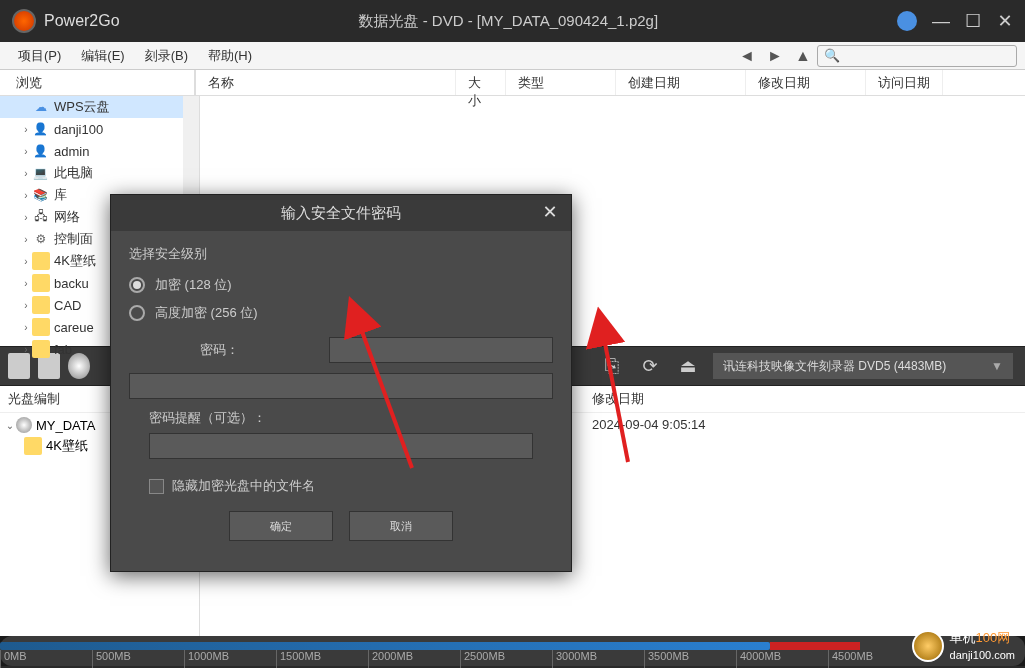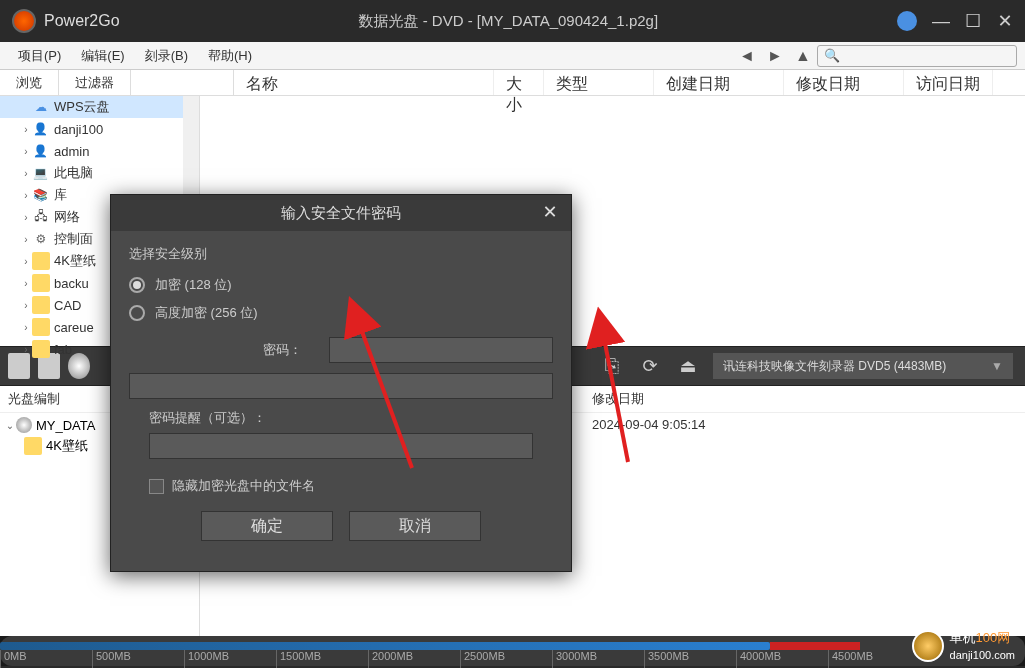--- a/index.html
+++ b/index.html
@@ -14,24 +14,24 @@
     .win-btn { width: 16px; height: 16px; color: #ccc; cursor: pointer; font-size: 18px; display: flex; align-items: center; justify-content: center; }
     
     .menubar { height: 28px; background: #f5f5f5; display: flex; align-items: center; padding: 0 8px; border-bottom: 1px solid #ccc; }
     .menu-item { padding: 2px 10px; font-size: 13px; color: #333; cursor: pointer; }
     .menu-spacer { flex: 1; }
     .toolbar-icon { width: 20px; height: 20px; margin: 0 4px; cursor: pointer; display: flex; align-items: center; justify-content: center; color: #555; }
     .search-box { width: 200px; height: 22px; border: 1px solid #aaa; border-radius: 3px; display: flex; align-items: center; padding: 0 6px; }
     .search-icon { color: #666; font-size: 13px; }
     
     .tabs-row { height: 26px; background: #fff; border-bottom: 1px solid #ddd; display: flex; }
-    .left-tabs { width: 234px; display: flex; border-right: 1px solid #ddd; }
+    .left-tabs { width: 196px; display: flex; border-right: 1px solid #ddd; flex-direction: column; }
     .tab { padding: 4px 16px; font-size: 13px; color: #333; border-right: 1px solid #ddd; cursor: pointer; }
     .right-cols { flex: 1; display: flex; }
-    .col-hdr { padding: 4px 12px; font-size: 16px; color: #333; border-right: 1px solid #eee; }
+    .col-hdr { padding: 4px 12px; font-size: 13px; color: #333; border-right: 1px solid #eee; }
     
     .main-area { display: flex; height: 250px; background: #fff; }
     .tree-panel { width: 200px; border-right: 1px solid #ddd; position: relative; }
     .tree-scroll { position: absolute; right: 0; top: 0; width: 16px; height: 100%; background: #f0f0f0; }
     .tree-item { display: flex; align-items: center; padding: 2px 4px; font-size: 13px; color: #333; cursor: pointer; }
     .tree-item.selected { background: #d0e7ff; }
     .tree-indent { width: 16px; }
     .tree-exp { width: 12px; text-align: center; color: #666; font-size: 10px; }
     .tree-icon { width: 18px; height: 18px; margin-right: 4px; display: flex; align-items: center; justify-content: center; font-size: 12px; }
     .folder-icon { background: #ffd966; border-radius: 2px; }
@@ -73,27 +73,27 @@
     
     .dialog { position: absolute; left: 110px; top: 194px; width: 462px; background: #4a4a4a; border: 1px solid #222; box-shadow: 0 4px 20px rgba(0,0,0,0.6); }
     .dlg-title { height: 36px; background: #3a3a3a; display: flex; align-items: center; justify-content: center; color: #ddd; font-size: 15px; position: relative; }
     .dlg-close { position: absolute; right: 10px; top: 6px; width: 22px; height: 22px; color: #ddd; cursor: pointer; font-size: 18px; display: flex; align-items: center; justify-content: center; }
     .dlg-body { padding: 14px 18px; color: #ccc; font-size: 13px; }
     .dlg-section { margin-bottom: 8px; }
     .radio-row { display: flex; align-items: center; padding: 5px 0; cursor: pointer; }
     .radio { width: 16px; height: 16px; border: 2px solid #aaa; border-radius: 50%; margin-right: 10px; display: flex; align-items: center; justify-content: center; }
     .radio.checked::after { content: ''; width: 8px; height: 8px; background: #ddd; border-radius: 50%; }
     .form-row { display: flex; align-items: center; margin: 10px 0; }
-    .form-label { width: 200px; text-align: right; padding-right: 27px; }
+    .form-label { width: 200px; text-align: center; padding-right: 19px; }
     .form-input { flex: 1; height: 26px; background: #5a5a5a; border: 1px solid #333; color: #ddd; padding: 0 6px; }
     .form-input.wide { width: 100%; }
     .check-row { display: flex; align-items: center; padding: 8px 0 4px 20px; }
     .checkbox { width: 15px; height: 15px; border: 1px solid #888; background: #555; margin-right: 8px; }
     .dlg-btns { display: flex; justify-content: center; gap: 16px; padding: 12px 0 16px 0; }
-    .dlg-btn { width: 132px; height: 30px; background: #5a5a5a; border: 1px solid #333; color: #ddd; font-size: 16px; cursor: pointer; display: flex; align-items: center; justify-content: center; }
+    .dlg-btn { width: 104px; height: 30px; background: #5a5a5a; border: 1px solid #333; color: #ddd; font-size: 11px; cursor: pointer; display: flex; align-items: center; justify-content: center; }
     
     .arrow { position: absolute; pointer-events: none; }
     .arrow svg { overflow: visible; }
     
     .dd-arrow { margin-left: auto; color: #aaa; }
   </style>
 </head>
 <body>
 
 <div class="titlebar">

